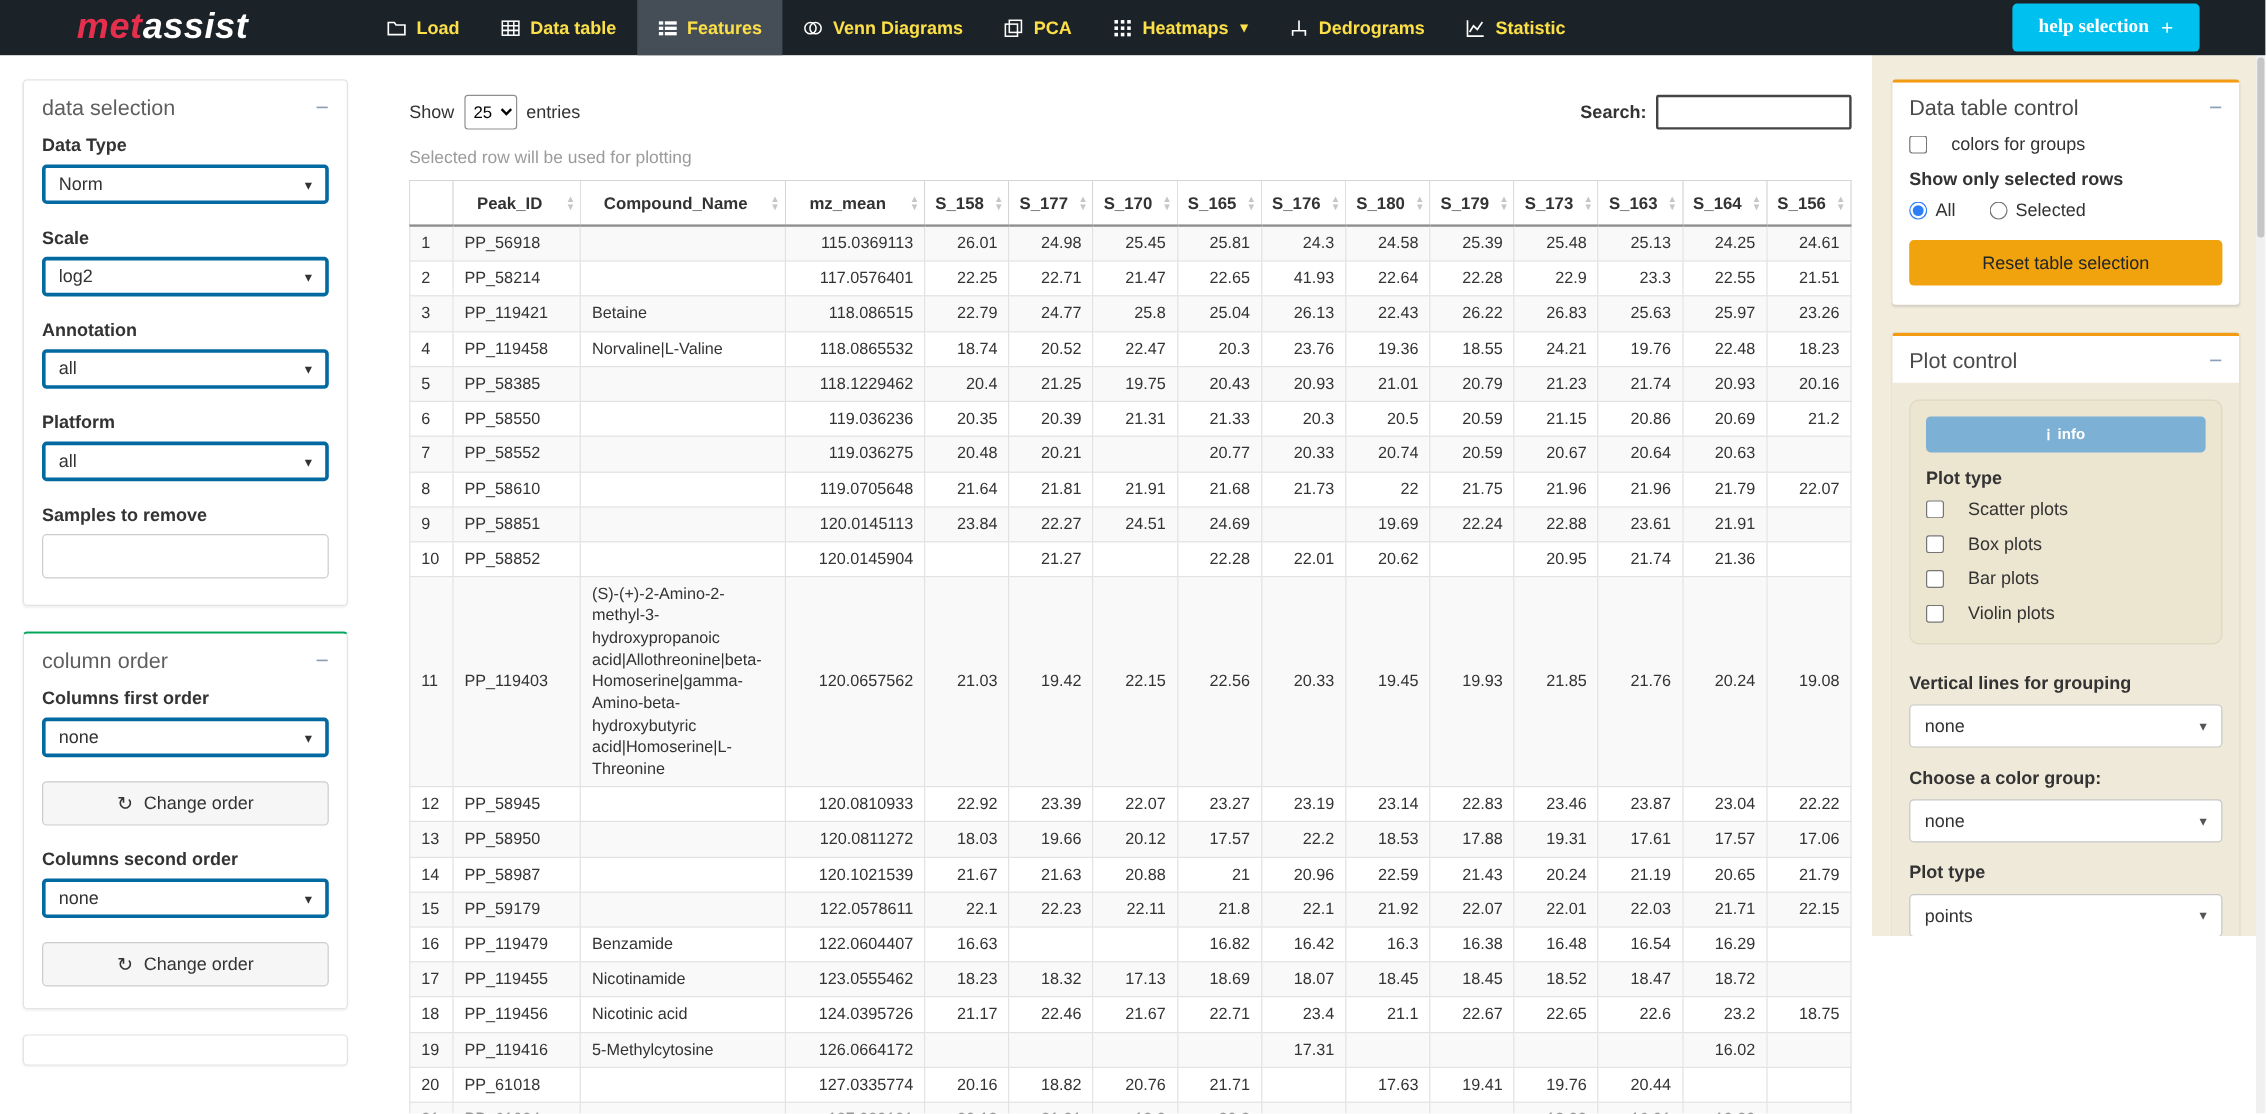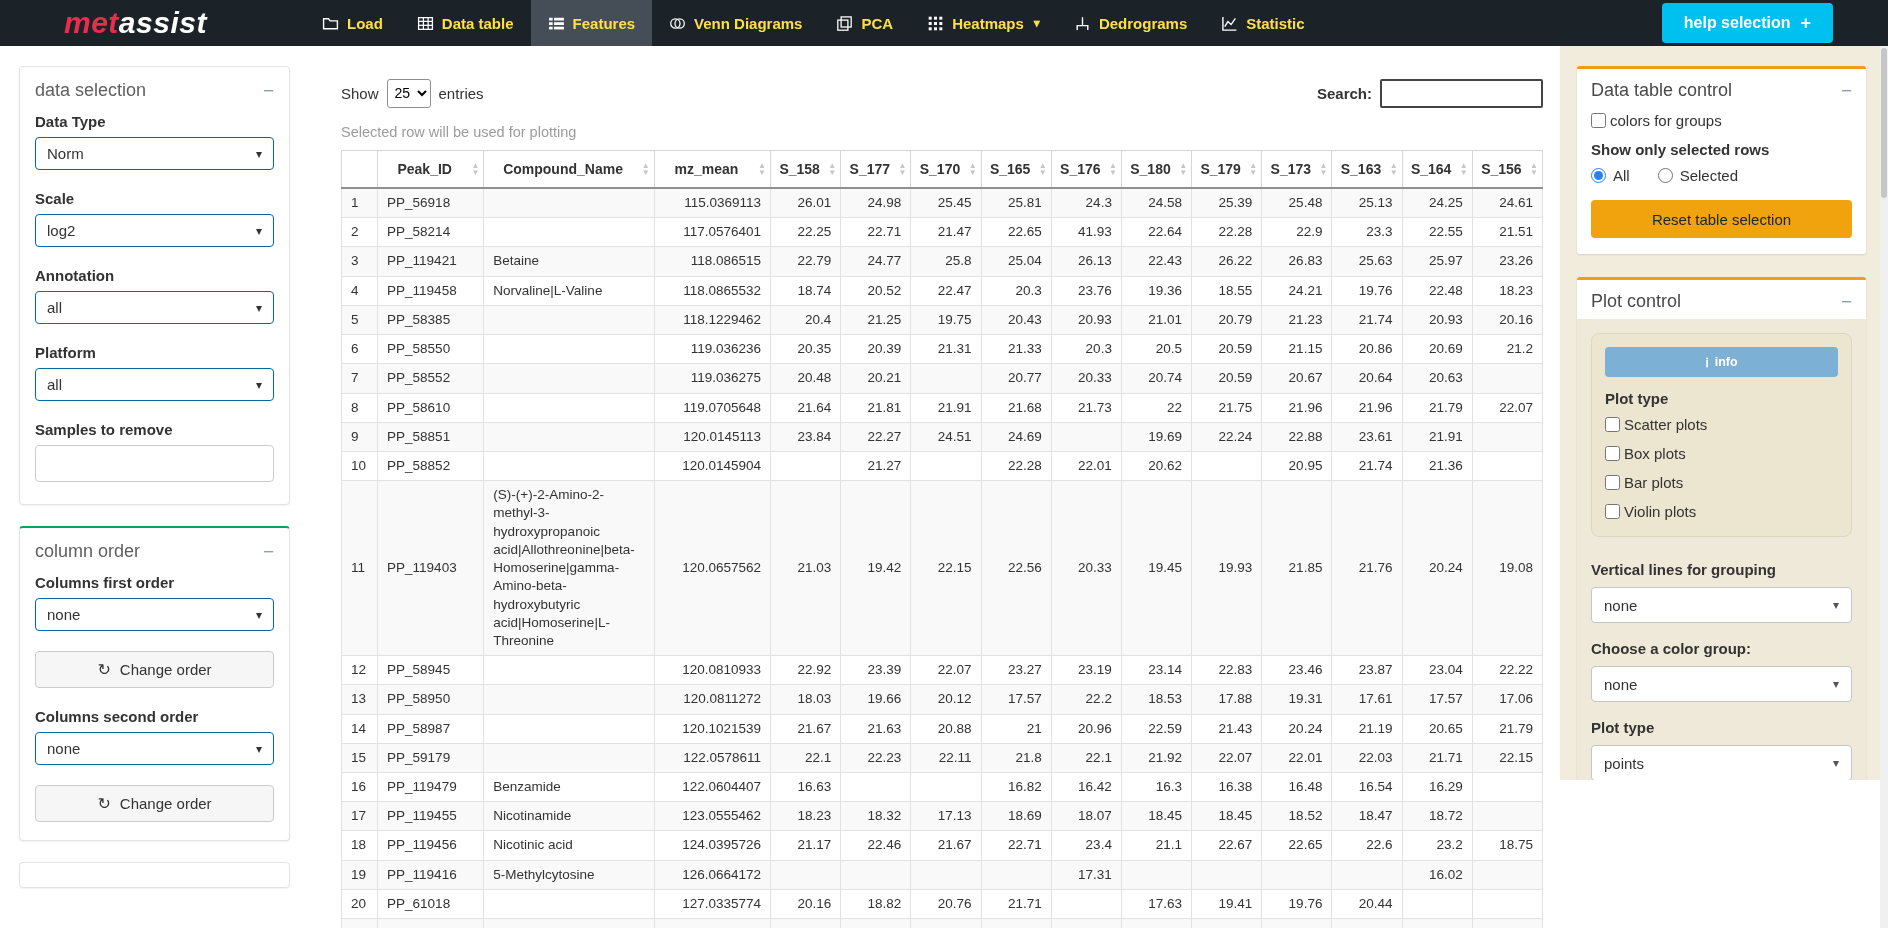--- a/index.html
+++ b/index.html
@@ -15,37 +15,37 @@
   .logo .assist { color:#fff; }
   .nav-items { position:absolute; left:305px; top:0; height:46px; display:flex; }
   .nav-item { display:flex; align-items:center; gap:8px; padding:0 17px; color:#fde047;
               font-size:15px; font-weight:600; cursor:pointer; text-decoration:none; }
   .nav-item.active { background:var(--active-tab-bg,#454e57); }
   .nicon { width:17px; height:17px; flex:0 0 auto; }
   .nav-caret { font-size:12px; margin-left:2px; }
   .help-btn { position:absolute; right:55px; top:3px; height:40px; padding:14px 22px;
               background:var(--help-button-bg,#00c0ef); border:none; border-radius:4px;
               color:#fff; font-size:16px; font-weight:bold; display:flex; align-items:center;
-              gap:10px; cursor:pointer; font-family:Liberation Sans, sans-serif; }
+              gap:10px; cursor:pointer; font-family:Liberation Serif, serif; }
   .help-btn .plus { font-size:18px; }
 
   
   .left-col { position:absolute; left:19px; top:66px; width:271px; }
   .panel { background:#fff; border:1px solid #e3e3e3; border-radius:4px;
            box-shadow:0 1px 2px rgba(0,0,0,.06); margin-bottom:21px; }
   .panel.success { border-top:2px solid var(--success-border,#00a65a); }
   .panel-header { display:flex; justify-content:space-between; align-items:center;
                   padding:13px 15px 6px; }
   .panel-title { font-size:18px; color:#5f5f5f; }
   .collapse-icon { color:#8ba0b5; font-size:19px; cursor:pointer; line-height:1; }
   .panel-body { padding:6px 15px 18px; }
   .form-group { margin-bottom:20px; }
   .form-group:last-child { margin-bottom:4px; }
   .field-label { display:block; font-size:15px; font-weight:bold; color:#333; margin-bottom:7px; }
-  .sel { height:33px; border:1px solid #0369a1; border-radius:4px; background:#fff;
+  .sel { height:33px; border:3px solid #0369a1; border-radius:4px; background:#fff;
          display:flex; align-items:center; justify-content:space-between; padding:0 11px;
          font-size:15px; color:#333; cursor:pointer; }
   .sel .caret { font-size:12px; color:#333; }
   .text-input { width:100%; height:37px; border:1px solid #ccc; border-radius:4px;
                 padding:0 10px; font-size:15px; background:#fff; font-family:inherit; }
   .btn-default { width:100%; height:37px; background:#f6f6f6; border:1px solid #ccc;
                  border-radius:4px; font-size:15px; color:#333; display:flex; align-items:center;
                  justify-content:center; gap:9px; cursor:pointer; margin-top:4px; font-family:inherit; }
   .btn-default .ricon { font-size:16px; }
   .panel.strip { height:26px; }
@@ -77,21 +77,21 @@
   table.data td.num { text-align:right; }
 
   
   .right-sidebar { position:absolute; left:1560px; top:46px; width:320px; height:734px;
                    background:var(--sidebar-bg,#f1ecdc); padding:20px 14px 0 17px; overflow:hidden; }
   .box { background:#fff; border-top:3px solid var(--warning-border,#f39c12); border-radius:3px;
          box-shadow:0 1px 2px rgba(0,0,0,.12); margin-bottom:23px; }
   .box-header { display:flex; justify-content:space-between; align-items:center; padding:11px 14px 7px; }
   .box-title { font-size:18px; color:#4a4a4a; }
   .box-body { padding:4px 14px 16px; }
-  .check-row { display:flex; align-items:center; gap:4px; font-size:15px; color:#333;
+  .check-row { display:flex; align-items:center; gap:20px; font-size:15px; color:#333;
                margin-bottom:12px; cursor:pointer; }
   .check-row input { width:15px; height:15px; }
   .bold-label { font-size:15px; font-weight:bold; color:#333; margin-bottom:9px; display:block; }
   .radio-row { display:flex; gap:28px; margin:4px 0 16px; }
   .radio-item { display:flex; align-items:center; gap:7px; font-size:15px; cursor:pointer; }
   .radio-item input { width:15px; height:15px; accent-color:var(--radio-accent,#2d7ff9); }
   .btn-warning { width:100%; height:38px; background:var(--reset-button-bg,#f0a30c); border:none;
                  border-radius:4px; font-size:15px; color:#212529; cursor:pointer; font-family:inherit; }
   .box2-body { background:#efe9d9; padding:14px 14px 6px; border-radius:0 0 3px 3px; }
   .well { background:#ece5d0; border:1px solid #ded7c0; border-radius:8px;

